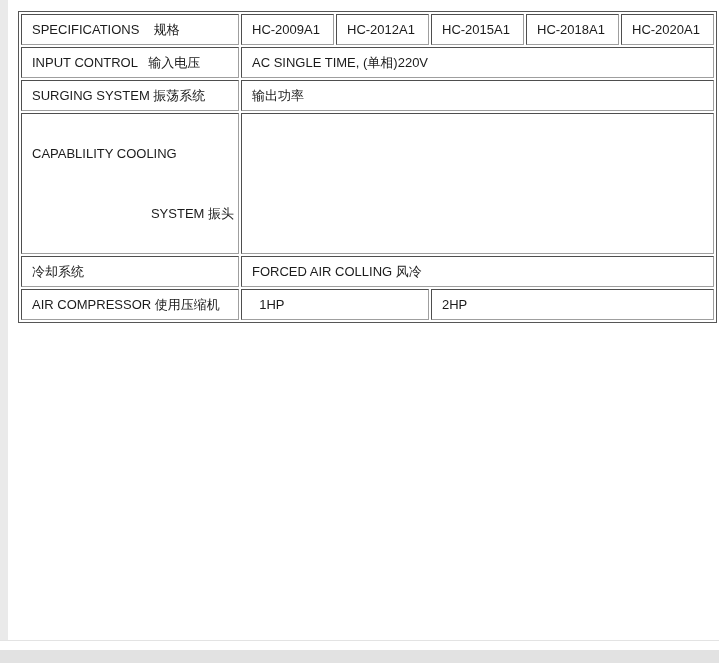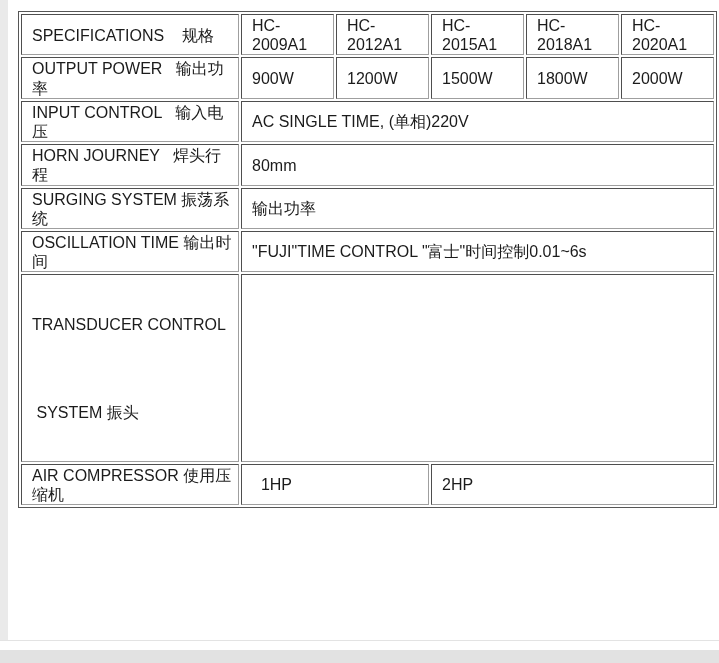--- a/index.html
+++ b/index.html
@@ -1,34 +1,34 @@
 <!DOCTYPE html>
 <html><head>
 <meta charset="utf-8">
 <style>
   html,body{margin:0;padding:0;background:#fff;}
   .page{
     position:relative;width:719px;height:663px;background:#ffffff;overflow:hidden;
-    font-family:"Liberation Sans","DejaVu Sans",sans-serif;font-size:16px;color:#1b1b1b;
+    font-family:"Liberation Sans","DejaVu Sans",sans-serif;font-size:13px;color:#1b1b1b;
   }
   .left-strip{position:absolute;left:0;top:0;width:8px;height:641px;background:#eaeaea;}
   .spec-table{
     position:absolute;left:18px;top:11px;width:699px;
     border-collapse:separate;border-spacing:2px;table-layout:fixed;
     border:1px solid #565656;background:#ffffff;
   }
   .spec-table td{
     box-sizing:border-box;height:31px;
     border:1px solid;border-color:#4e4e4e #9f9f9f #9f9f9f #4e4e4e;
     padding:1px 4px 0 10px;vertical-align:middle;
     white-space:pre-wrap;line-height:1.2;overflow:hidden;
   }
   tr.tall-a td{height:55px;}
   tr.tall-b td{height:59px;}
-  .two-line .l2{margin-top:31px;}
+  .two-line .l2{margin-top:13px;text-align:right;}
   .divider{position:absolute;left:0;top:640px;width:719px;height:1px;background:#e3e3e3;}
   .bottom-bar{position:absolute;left:0;top:650px;width:719px;height:13px;background:#e2e2e2;}
 </style>
 </head>
 <body>
 
 <div class="page">
   <div class="left-strip"></div>
 
   <table class="spec-table">
@@ -43,49 +43,37 @@
     <tbody>
       <tr>
         <td>SPECIFICATIONS    规格</td>
         <td>HC-2009A1</td>
         <td>HC-2012A1</td>
         <td>HC-2015A1</td>
         <td>HC-2018A1</td>
         <td>HC-2020A1</td>
       </tr>
       <tr>
-        <td>OUTPUT POWER   输出功率</td>
-        <td>900W</td>
-        <td>1200W</td>
-        <td>1500W</td>
-        <td>1800W</td>
-        <td>2000W</td>
-      </tr>
-      <tr>
         <td>INPUT CONTROL   输入电压</td>
         <td colspan="5">AC SINGLE TIME, (单相)220V</td>
-      </tr>
-      <tr>
-        <td>HORN JOURNEY   焊头行程</td>
-        <td colspan="5">80mm</td>
       </tr>
       <tr>
         <td>SURGING SYSTEM 振荡系统</td>
         <td colspan="5">输出功率</td>
       </tr>
-      <tr>
-        <td>OSCILLATION TIME 输出时间</td>
-        <td colspan="5">"FUJI"TIME CONTROL "富士"时间控制0.01~6s</td>
-      </tr>
       <tr class="tall-a">
         <td class="two-line">
-          <div>TRANSDUCER CONTROL</div>
+          <div>CAPABLILITY COOLING</div>
           <div class="l2"> SYSTEM 振头</div>
         </td>
         <td colspan="5"></td>
+      </tr>
+      <tr>
+        <td>冷却系统</td>
+        <td colspan="5">FORCED AIR COLLING 风冷</td>
       </tr>
       <tr>
         <td>AIR COMPRESSOR 使用压缩机</td>
         <td colspan="2">  1HP</td>
         <td colspan="3">2HP</td>
       </tr>
 
     </tbody>
   </table>
 

